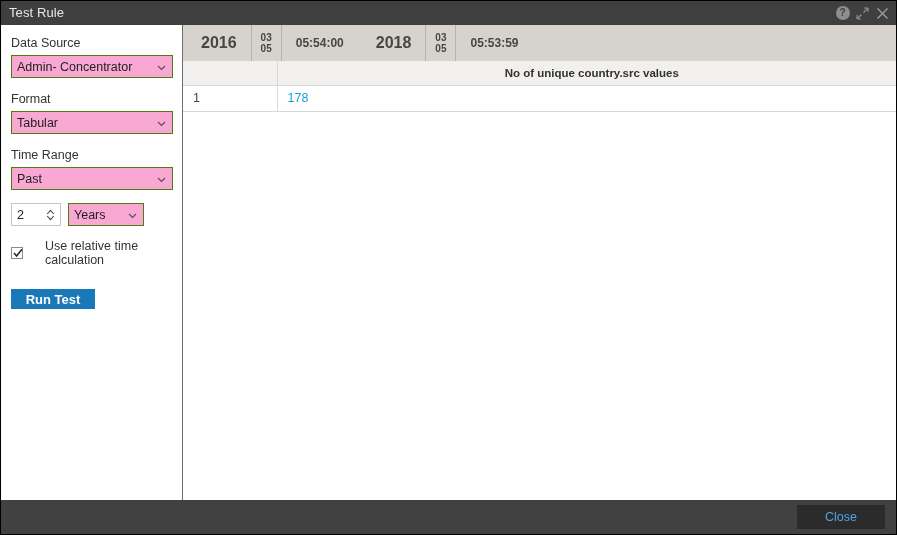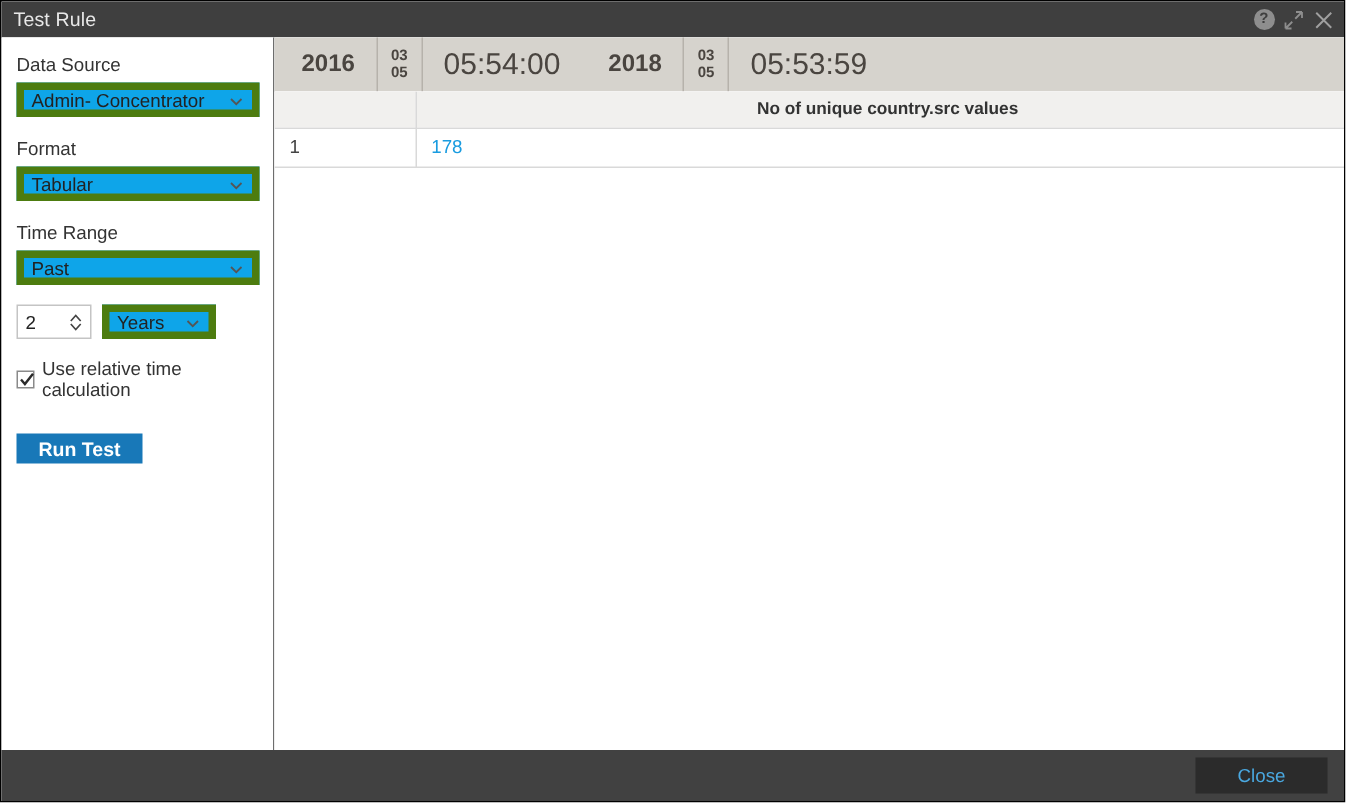--- a/index.html
+++ b/index.html
@@ -92,22 +92,22 @@
     margin: 0 0 4px 0;
     line-height: 16px;
   }
   .field-label.spaced { margin-top: 13px; }
 
   .select-box {
     position: relative;
     width: 162px;
     height: 23px;
     box-sizing: border-box;
-    border: 5px solid #4d7c0f;
-    background: #0ea5e9;
+    border: 1px solid #4d7c0f;
+    background: #f9a8d4;
     display: flex;
     align-items: center;
     padding: 0 20px 0 5px;
     font-size: 12.5px;
     color: #222222;
     cursor: pointer;
     white-space: nowrap;
     overflow: hidden;
   }
   .select-caret {
@@ -151,21 +151,21 @@
     cursor: pointer;
   }
   .select-box.small {
     width: 76px;
     padding-right: 18px;
   }
 
   .check-row {
     display: flex;
     align-items: center;
-    gap: 5px;
+    gap: 22px;
     margin-top: 13px;
   }
   .checkbox {
     width: 12px;
     height: 12px;
     box-sizing: border-box;
     border: 1px solid #8a8a8a;
     background: #ffffff;
     position: relative;
     flex: 0 0 12px;
@@ -237,22 +237,22 @@
     font-size: 10px;
     font-weight: bold;
     color: #4a4540;
     line-height: 11px;
     flex-direction: column;
     justify-content: center;
     display: flex;
     align-items: center;
   }
   .rh-time {
-    font-weight: normal;
-    font-size: 20px;
+    font-weight: bold;
+    font-size: 12px;
     color: #4a4540;
     padding: 0 14px;
   }
   .rh-title {
     flex: 1 1 auto;
     justify-content: center;
     font-size: 14px;
     color: #5a5a5a;
   }
   .rh-time.right { padding-right: 18px; }

